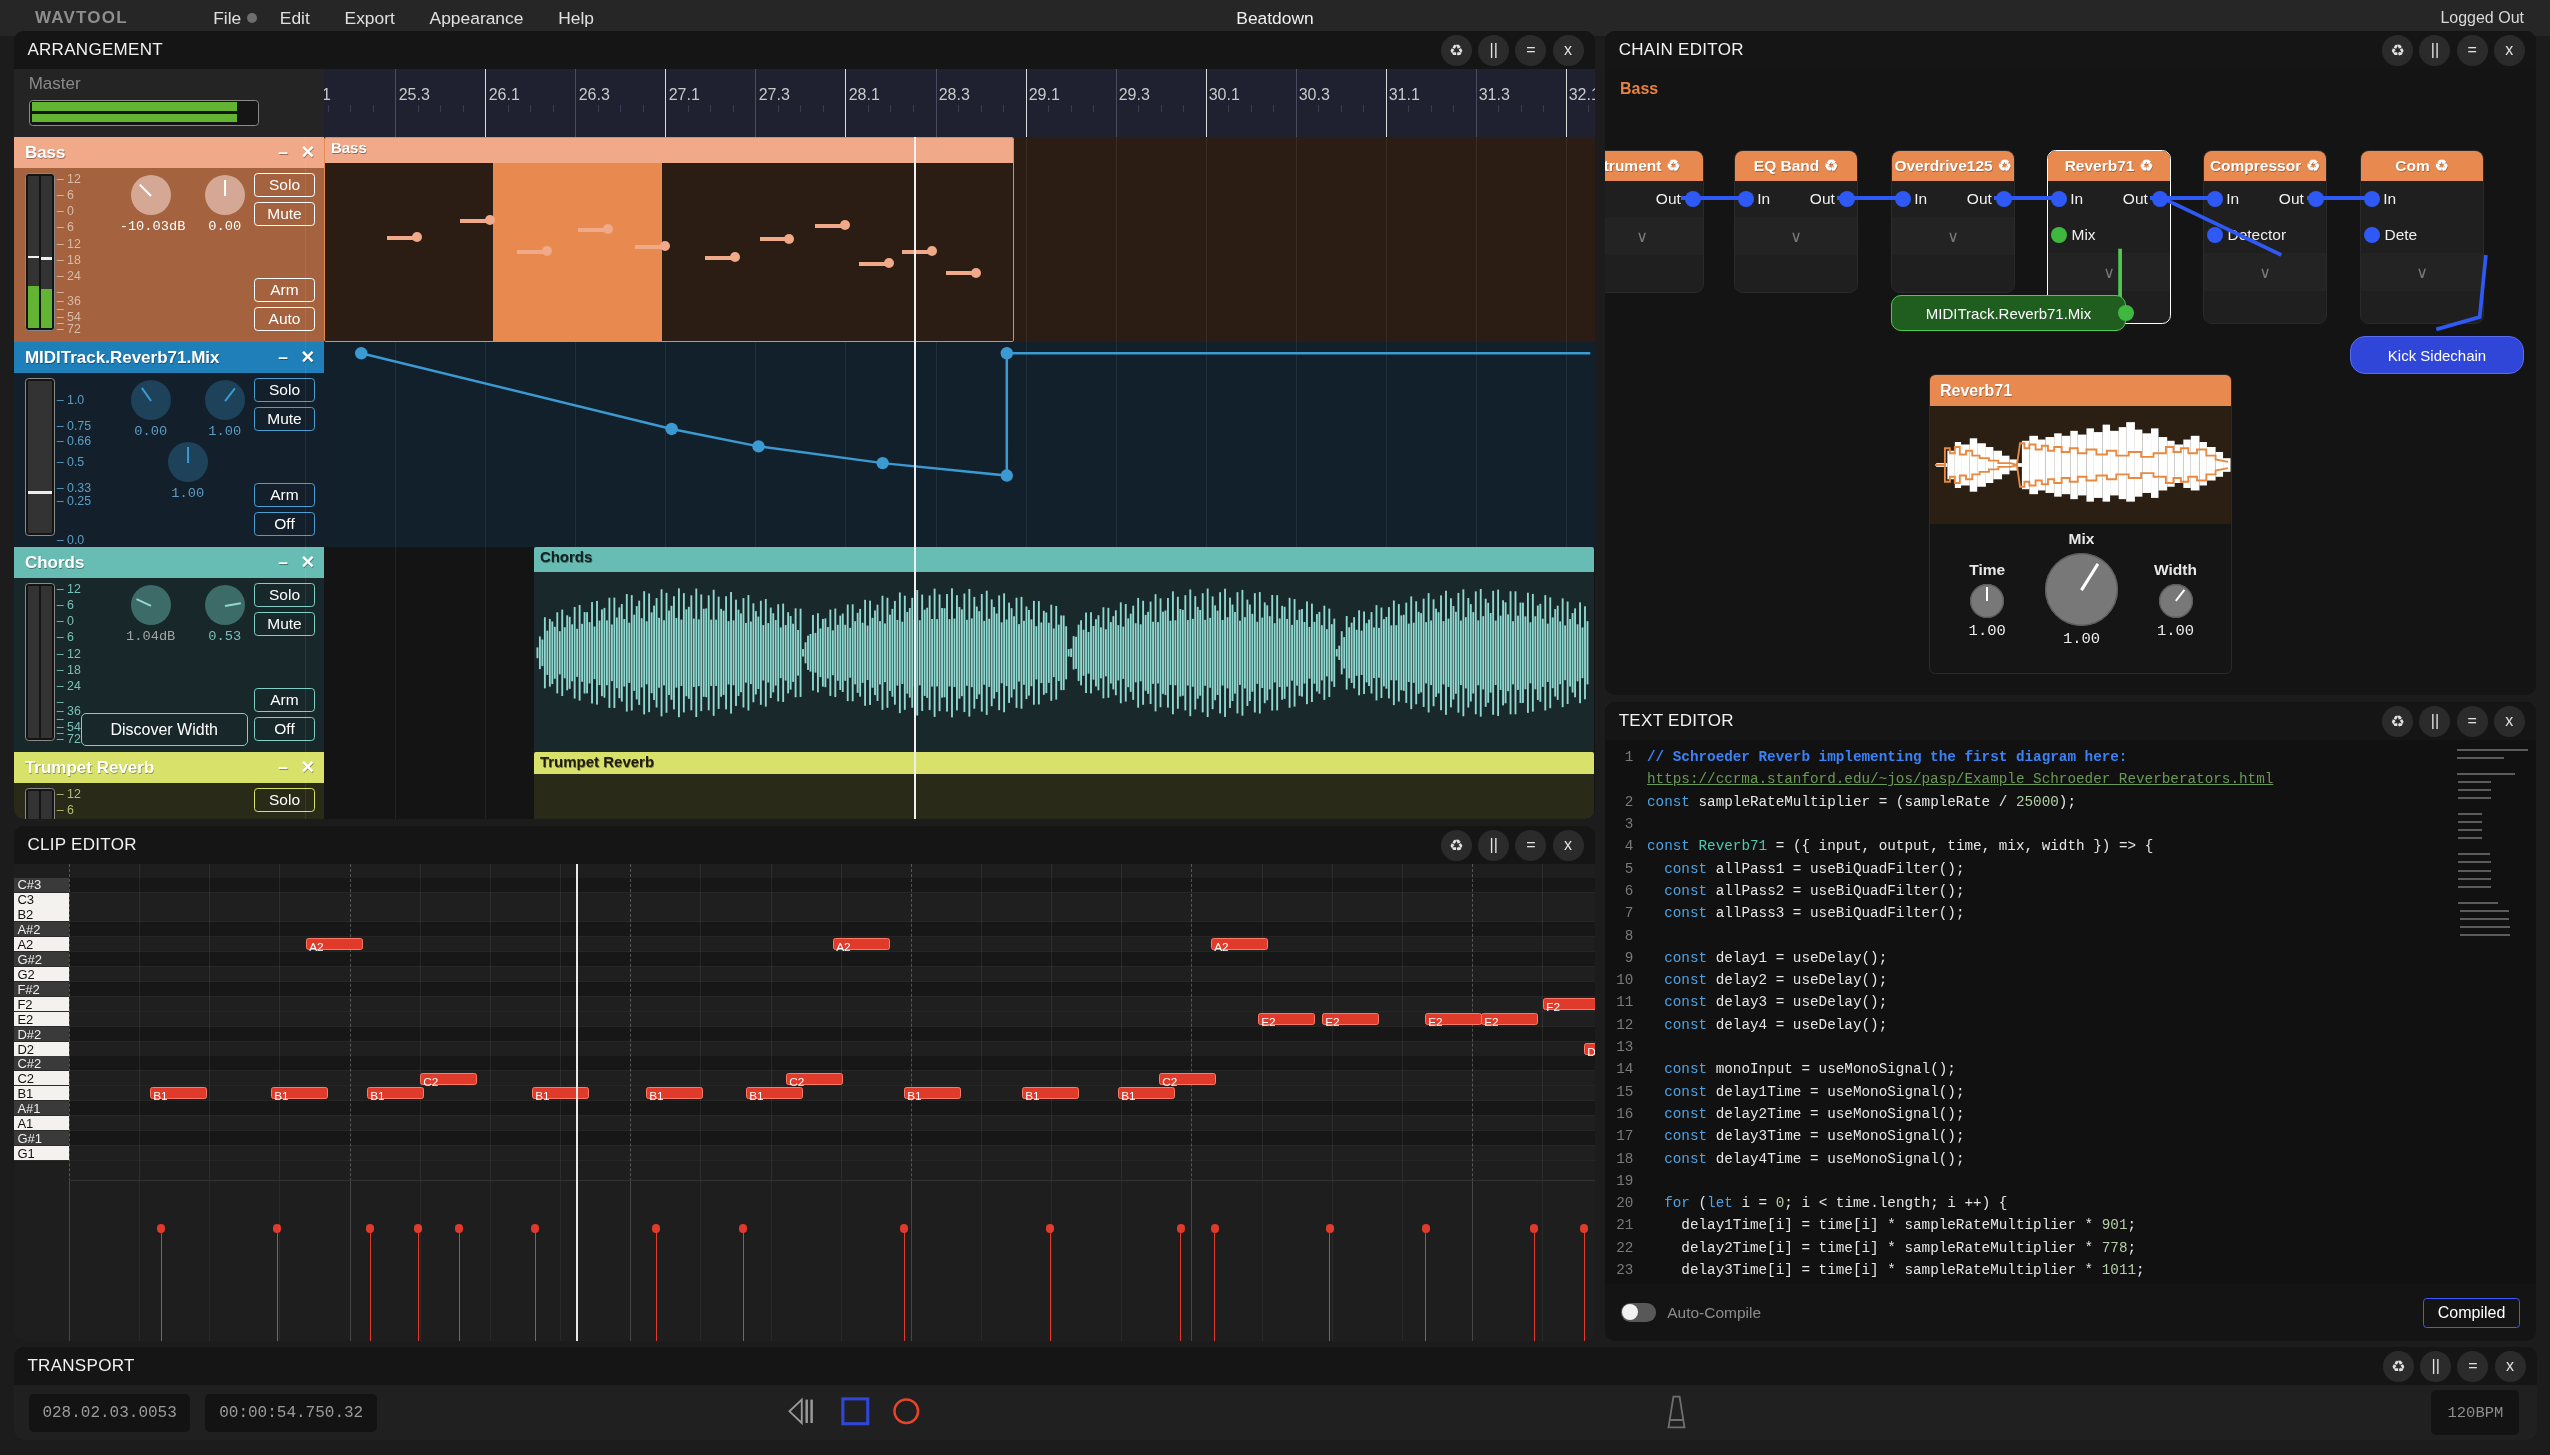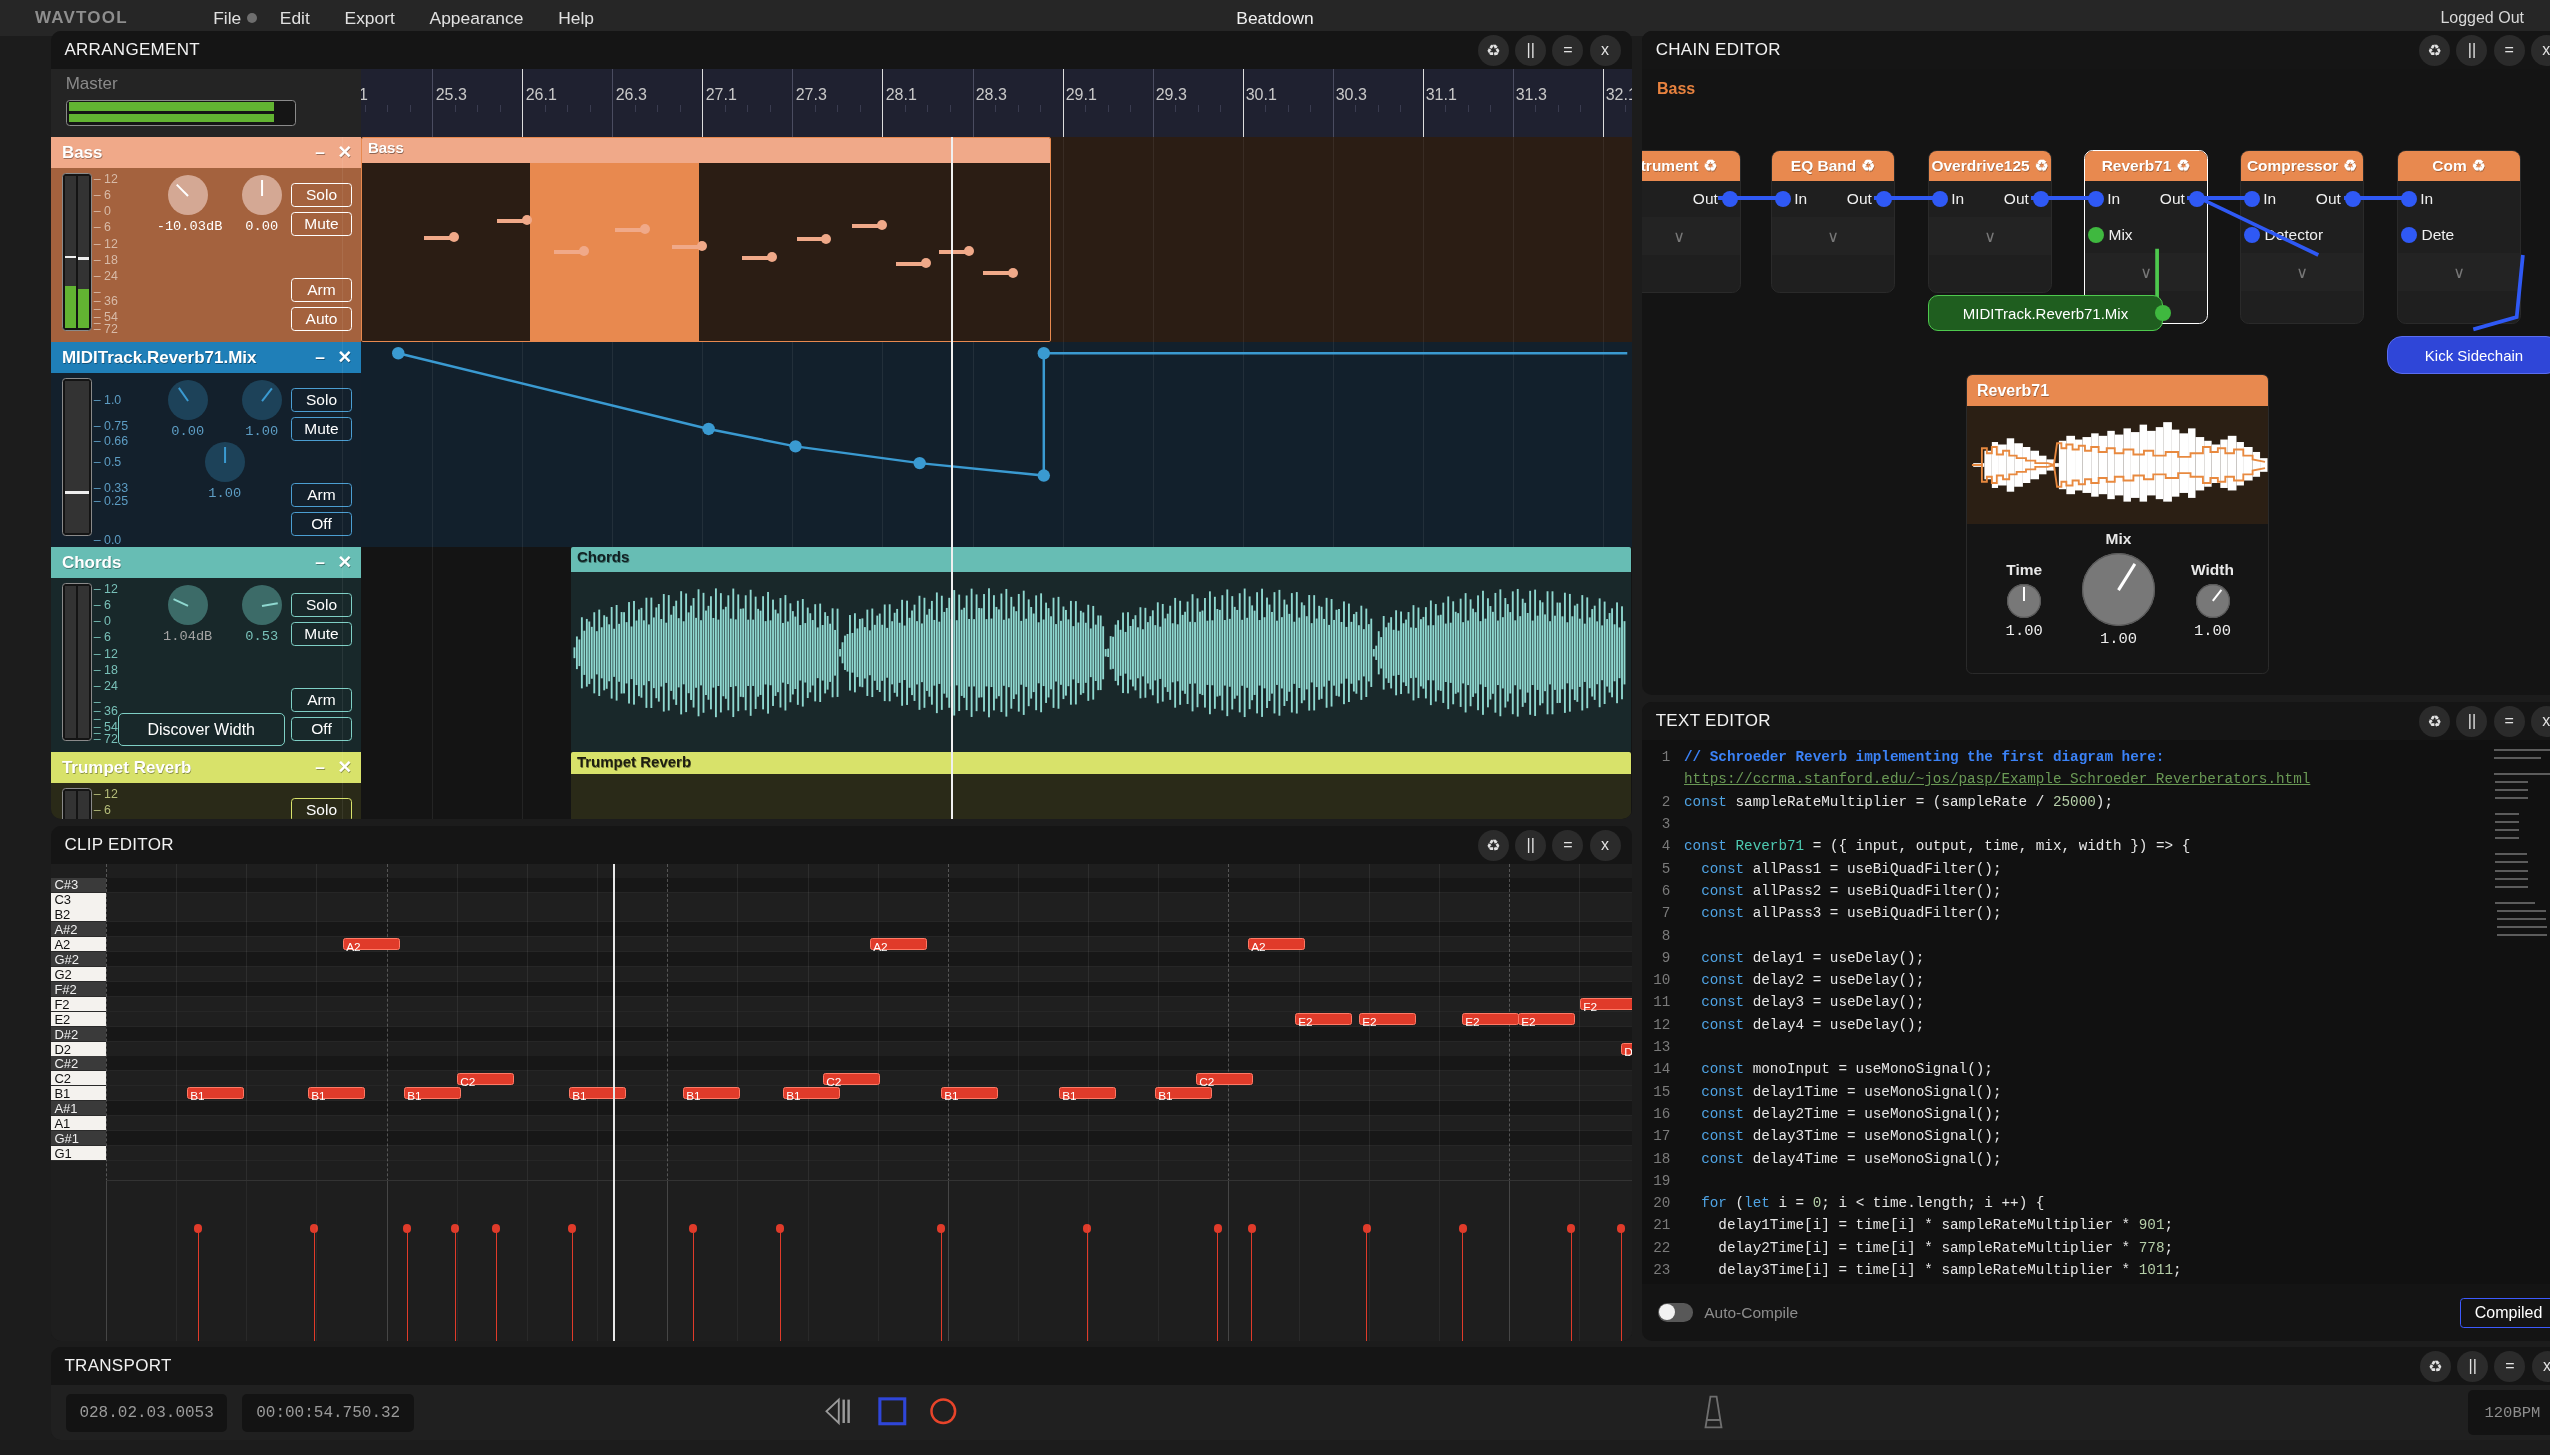--- a/index.html
+++ b/index.html
@@ -24,21 +24,21 @@
   .menu-items { display: flex; align-items: center; margin-left: 68px; gap: 0; }
   .menu-item { font-size: 17.4px; color: #e0e0e0; padding: 0 17.4px; cursor: default; }
   .rec-dot { width: 10px; height: 10px; border-radius: 50%; background: #6e6e6e; margin-left: -11.2px; margin-right: 5px; }
   .win-title {
     position: absolute; left: 0; width: 2550px; text-align: center;
     font-size: 17.4px; color: #f0f0f0;
   }
   .logged-out { position: absolute; right: 26px; font-size: 16px; color: #d8d8d8; }
 
   
-  .panel { position: absolute; background: #1a1a1a; border-radius: 10px; overflow: hidden; margin-left: 37px; }
+  .panel { position: absolute; background: #1a1a1a; border-radius: 10px; overflow: hidden; }
   .panel-head {
     height: 38px; background: #151515; display: flex; align-items: center;
     padding: 0 13.7px; position: relative;
   }
   .panel-title { font-size: 17px; letter-spacing: 0.3px; color: #f2f2f2; }
   .panel-btns { position: absolute; right: 11.2px; display: flex; gap: 6.2px; align-items: center; }
   .pbtn {
     width: 31px; height: 31px; border-radius: 50%; background: #2b2b2b;
     display: flex; align-items: center; justify-content: center;
     font-size: 16px; color: #e2e2e2;
@@ -100,21 +100,21 @@
 
   .knob-area { position: absolute; left: 106px; top: 7.4px; width: 143px; }
   .knob-cell { position: absolute; text-align: center; width: 62px; }
   .knob {
     width: 40px; height: 40px; border-radius: 50%; margin: 0 auto; position: relative;
   }
   .knob .ptr { position: absolute; left: 50%; top: 5px; width: 1.9px; height: 16px;
     transform-origin: 50% 100%; }
   .knob-val { font-size: 13.7px; margin-top: 3.7px; font-family: "Liberation Mono", monospace; }
 
-  .sidebtns { position: absolute; right: 8.7px; top: 15px; width: 61px; }
+  .sidebtns { position: absolute; right: 8.7px; top: 5px; width: 61px; }
   .sbtn {
     border: 1.2px solid; border-radius: 3.7px; text-align: center;
     font-size: 15.5px; padding: 1.9px 0; margin-bottom: 5px; background: transparent;
   }
   .sbtn2 { position: absolute; right: 8.7px; width: 61px; }
 
   .discover {
     position: absolute; left: 67px; right: 76px; bottom: 6.2px;
     border: 1.2px solid; border-radius: 5px; text-align: center;
     font-size: 16px; padding: 6.2px 0; background: transparent; color: #fff;

